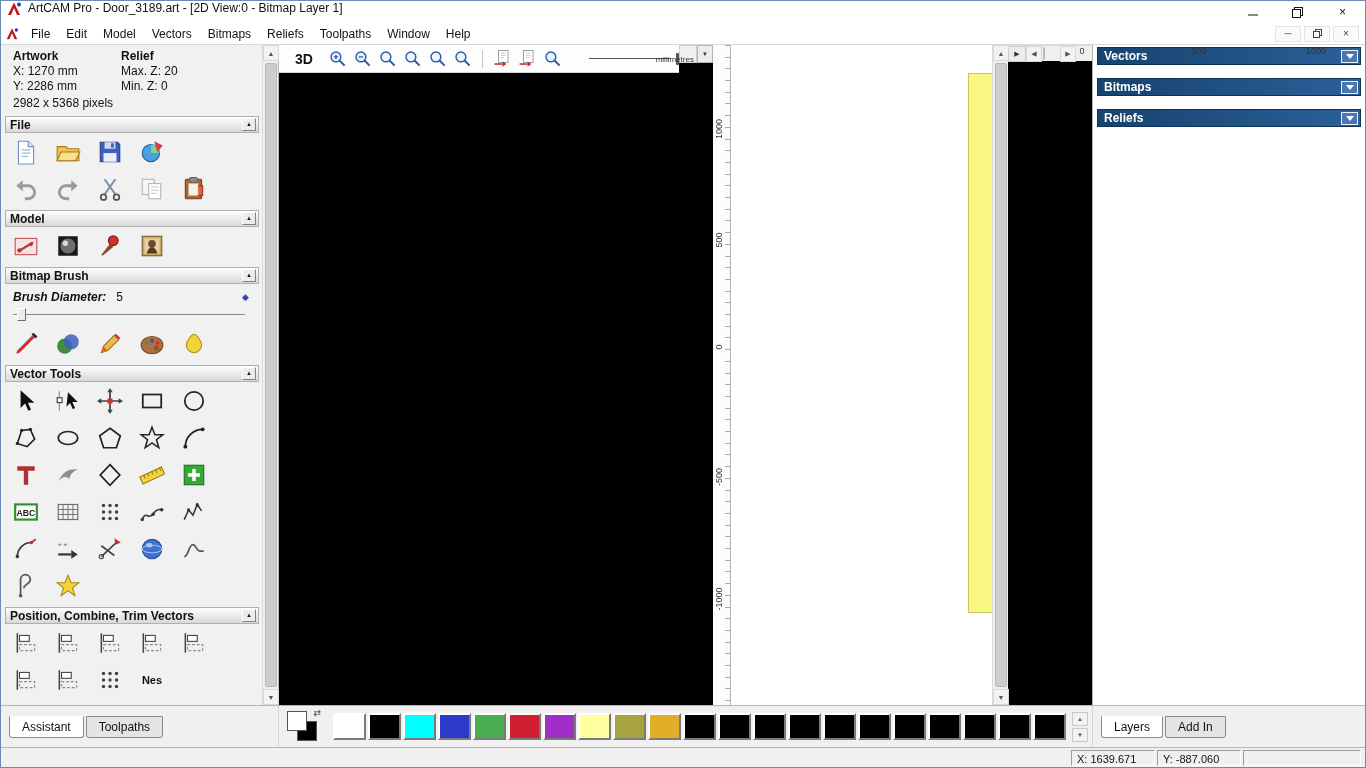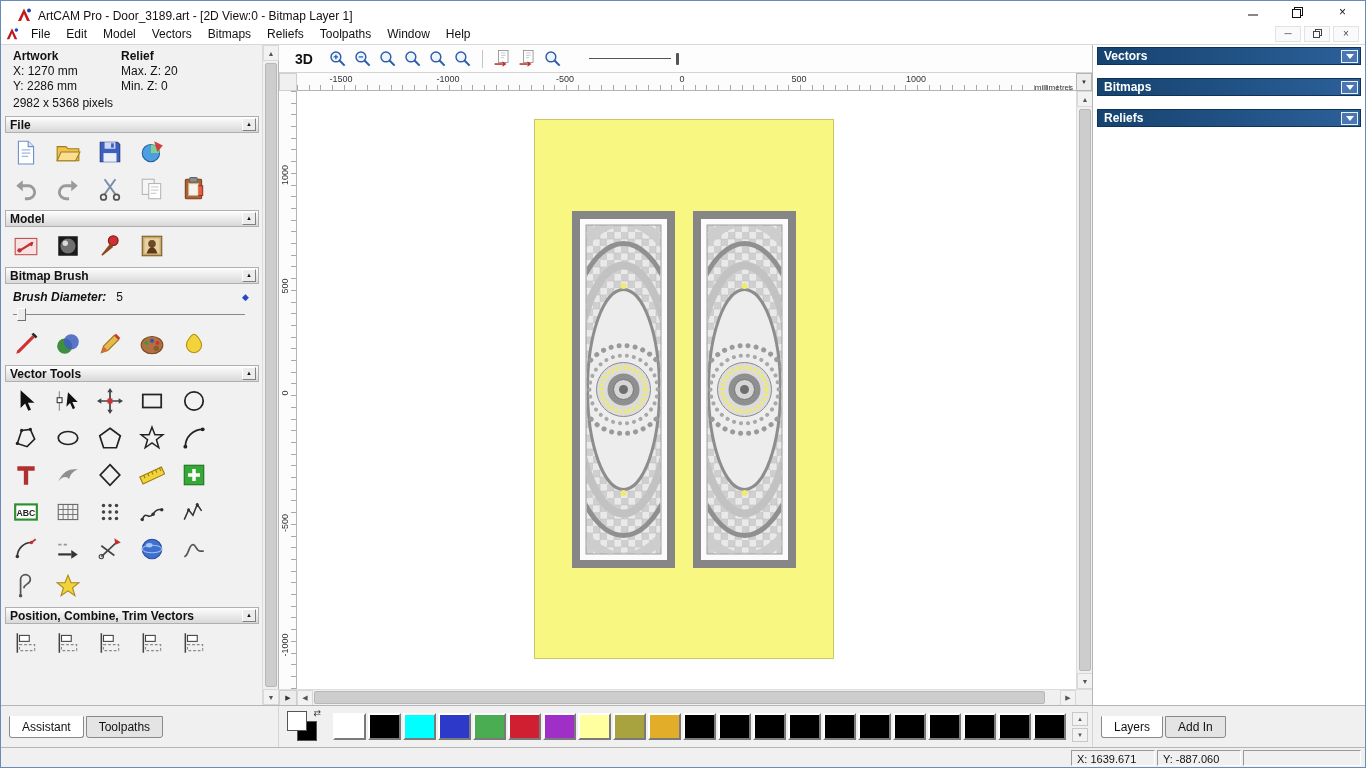--- a/index.html
+++ b/index.html
@@ -1,20 +1,20 @@
 <!DOCTYPE html>
 <html><head>
 <meta charset="utf-8">
 <style>
 *{box-sizing:border-box;margin:0;padding:0;user-select:none}
 html,body{width:1366px;height:768px;overflow:hidden;font-family:"Liberation Sans",sans-serif;font-size:12px;color:#111;background:#fff}
 .app{width:1366px;height:768px;display:flex;flex-direction:column;border:1px solid #6a8bb5}
 
 
-.titlebar{height:22px;background:#fff;display:flex;align-items:flex-end;gap:6px;padding-left:15px;flex:none}
+.titlebar{height:22px;background:#fff;display:flex;align-items:flex-start;gap:6px;padding-left:5px;flex:none}
 .logo{width:16px;height:16px;flex:none}
 .title-text{font-size:12px;white-space:nowrap}
 .win-btns{margin-left:auto;display:flex;height:22px}
 .win-btn{width:45px;height:22px;display:flex;align-items:center;justify-content:center;font-size:12px;color:#111}
 .win-btn svg{display:block}
 
 
 .menubar{height:22px;background:#fff;display:flex;align-items:center;border-bottom:1px solid #d8d8d8;padding-left:4px;flex:none}
 .menu-logo{width:14px;height:14px;margin-right:4px}
 .menu-item{padding:3px 8px;font-size:12px;cursor:default}
@@ -43,21 +43,21 @@
 .brush-value{margin-left:10px}
 .diamond{margin-left:auto;color:#2b46c8;font-size:9px}
 .slider{position:relative;height:16px;margin:0 14px 6px 8px}
 .slider-track{position:absolute;left:0;right:0;top:8px;height:1px;background:#888}
 .slider-handle{position:absolute;left:4px;top:2px;width:9px;height:13px;background:#ececec;border:1px solid;border-color:#fff #707070 #707070 #fff}
 .left-scroll{width:16px;background:#f0f0f0;border-left:1px solid #dcdcdc;display:flex;flex-direction:column;flex:none}
 .scroll-arrow{width:16px;height:16px;font-size:7px;color:#555;display:flex;align-items:center;justify-content:center;background:#f2f2f2;border:1px solid #d8d8d8}
 .scroll-thumb-v{flex:1;width:12px;margin:2px auto;background:#cdcdcd;border:1px solid #b8b8b8;border-radius:2px}
 
 
-.canvas-col{flex:1;display:flex;flex-direction:column;min-width:0;background:#000000}
+.canvas-col{flex:1;display:flex;flex-direction:row;min-width:0;background:#000000}
 .canvas-toolbar{height:28px;flex:none;display:flex;align-items:center;border-bottom:1px solid #d5d5d5;padding-left:10px;background:#fdfdfd}
 .tb-3d{font-weight:bold;font-size:14px;padding:2px 6px;margin-right:6px;cursor:default}
 .tb-group{display:flex;align-items:center}
 .tb-btn{width:23px;height:23px;display:flex;align-items:center;justify-content:center;margin:0 1px;cursor:default}
 .tb-btn svg{width:19px;height:19px;display:block}
 .tb-sep{width:1px;height:18px;background:#c5c5c5;margin:0 7px}
 .tb-slider{position:relative;width:90px;height:18px;margin-left:24px}
 .tbs-line{position:absolute;left:0;right:8px;top:8px;height:1px;background:#555}
 .tbs-handle{position:absolute;right:0;top:3px;width:3px;height:12px;background:#555;border-radius:1px}
 
@@ -785,20 +785,47 @@
               <svg class="ic">
                 <use href="#sym-align"></use>
               </svg>
               <span class="glyph"></span>
             </div>
             <div class="tool-btn">
               <svg class="ic">
                 <use href="#sym-align"></use>
               </svg>
               <span class="glyph"></span>
+            </div>
+          </div>
+        <div class="icon-row">
+
+        <div class="tool-btn">
+              <svg class="ic">
+                <use href="#sym-align"></use>
+              </svg>
+              <span class="glyph"></span>
+            </div>
+            <div class="tool-btn">
+              <svg class="ic">
+                <use href="#sym-align"></use>
+              </svg>
+              <span class="glyph"></span>
+            </div>
+            <div class="tool-btn">
+              <svg class="ic">
+                <use href="#sym-dots"></use>
+              </svg>
+              <span class="glyph"></span>
+            </div>
+            <div class="tool-btn">
+              <svg class="ic">
+                <use></use>
+              </svg>
+              <span class="glyph">Nes</span>
             </div>
           </div>
 
       </div>
       <div class="left-scroll">
         <div class="scroll-arrow">▲</div>
         <div class="scroll-thumb-v"></div>
         <div class="scroll-arrow">▼</div>
       </div>
     </div>

